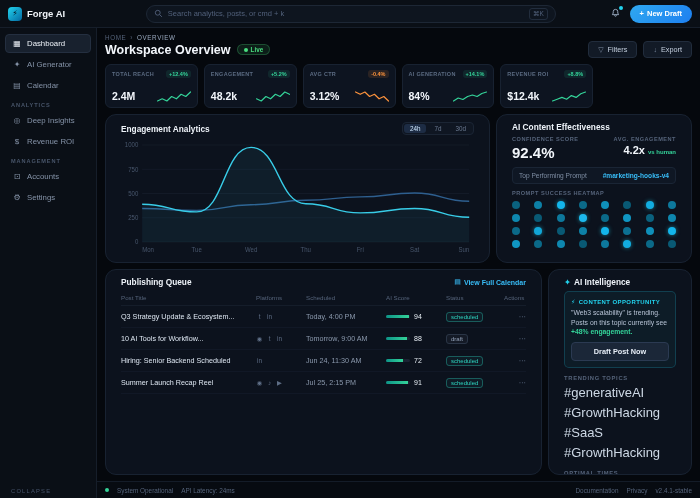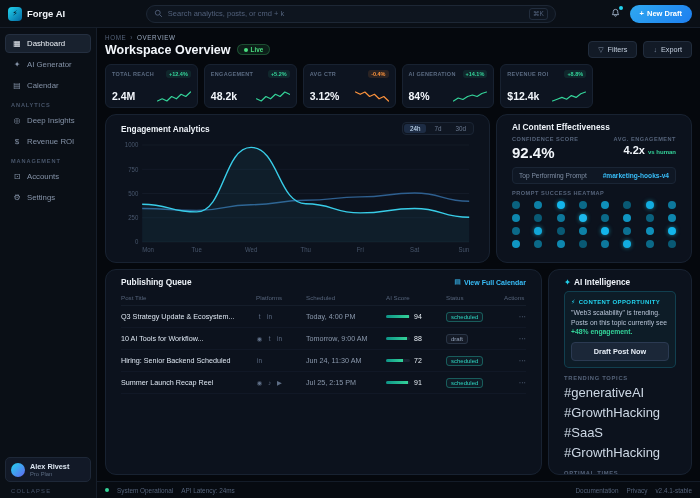--- a/index.html
+++ b/index.html
@@ -173,27 +173,20 @@
       <div class="nav-item">
         <span class="nicon">⊡</span>
         <span>Accounts</span>
       </div>
       <div class="nav-item">
         <span class="nicon">⚙</span>
         <span>Settings</span>
       </div>
     </nav>
     <div class="sidebar-bottom">
-      <div class="usercard">
-        <span class="avatar"></span>
-        <div>
-          <div class="uname">Alex Rivest</div>
-          <div class="plan">Pro Plan</div>
-        </div>
-      </div>
       <div class="collapse">COLLAPSE</div>
     </div>
   </aside>
 
   <main class="main">
     <div>
       <div class="crumbs">
         <span>HOME</span>
         <span>›</span>
         <span class="cur">OVERVIEW</span>

